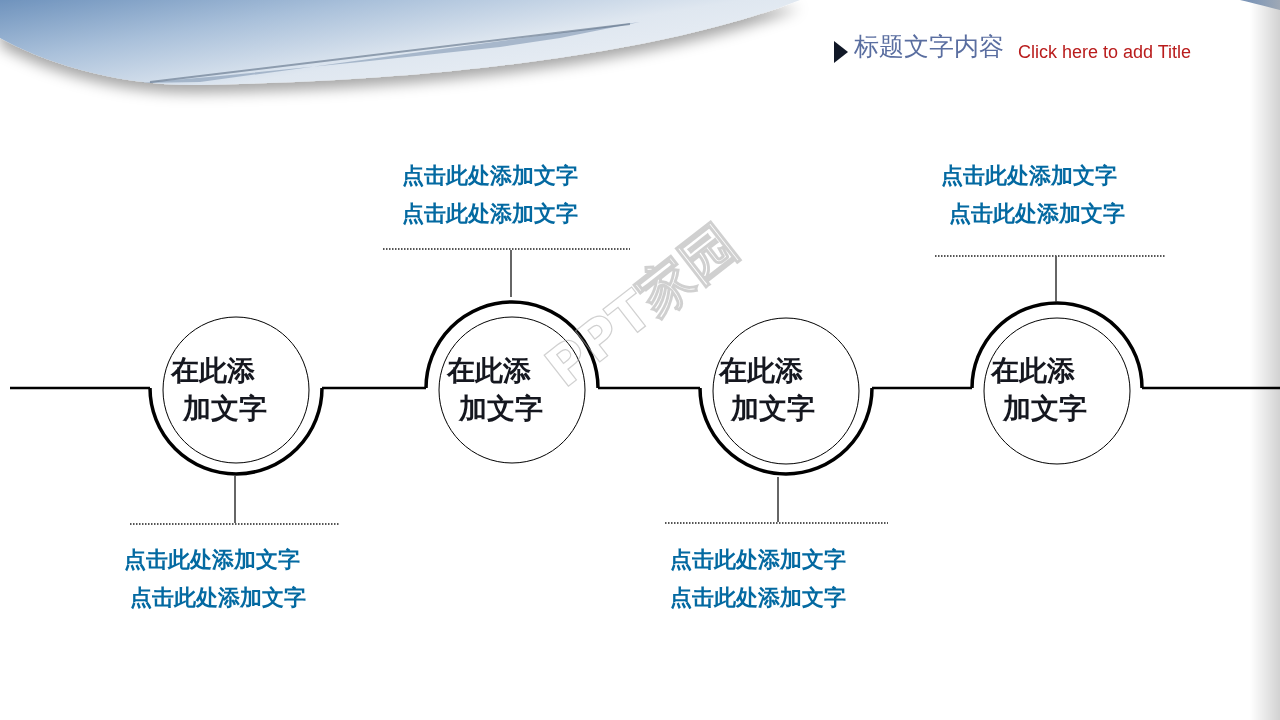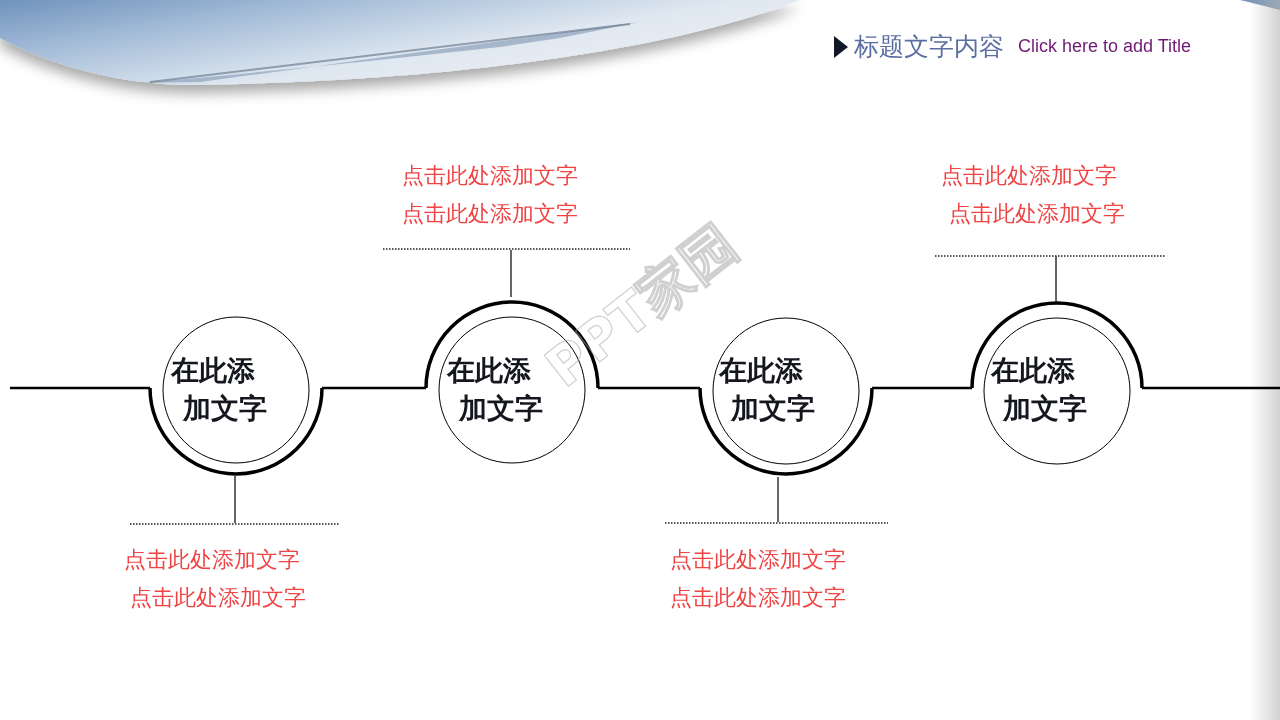--- a/index.html
+++ b/index.html
@@ -1,29 +1,29 @@
 <!DOCTYPE html>
 <html><head>
 <meta charset="utf-8">
 <style>
   html, body { margin:0; padding:0; }
   body { width:1280px; height:720px; position:relative; overflow:hidden; background:#ffffff;
          font-family: "DejaVu Sans", "Liberation Sans", sans-serif; }
   .header-img { position:absolute; left:0; top:0; width:1280px; height:130px; }
   .right-shade { position:absolute; right:0; top:0; width:30px; height:720px;
                  background:linear-gradient(to right, rgba(255,255,255,0), rgba(180,180,180,0.6)); }
-  .title-wrap { position:absolute; left:834px; top:30px; display:flex; align-items:center; }
+  .title-wrap { position:absolute; left:834px; top:30px; display:flex; align-items:flex-end; }
   .title-arrow { width:0; height:0; border-top:11px solid transparent; border-bottom:11px solid transparent;
                  border-left:14px solid #111827; margin-right:6px; }
   .title-cn { color:#5a6ea0; font-size:25px; letter-spacing:0px; }
-  .title-en { color:#701a75; font-size:18px; margin-left:14px; font-family:"Liberation Sans", sans-serif; }
+  .title-en { color:#b91c1c; font-size:18px; margin-left:14px; font-family:"Liberation Sans", sans-serif; }
   svg.diagram { position:absolute; left:0; top:0; }
   .node-label { position:absolute; width:130px; text-align:left; font-weight:bold; font-size:28px;
                 line-height:38px; color:#15171f; }
-  .desc { position:absolute; font-weight:normal; font-size:22px; line-height:38px; color:#ef4444; white-space:nowrap; }
+  .desc { position:absolute; font-weight:bold; font-size:22px; line-height:38px; color:#0369a1; white-space:nowrap; }
   .watermark { position:absolute; left:530px; top:270px; font-size:54px; color:rgba(0,0,0,0);
                -webkit-text-stroke:1.2px rgba(170,170,170,0.55); transform:rotate(-38deg);
                font-family:"DejaVu Sans", sans-serif; font-weight:bold; }
 </style>
 </head>
 <body>
 
 <svg class="header-img" width="1280" height="130" viewBox="0 0 1280 130">
   <defs>
     <linearGradient id="sky" x1="0" y1="0" x2="1" y2="0.4">

